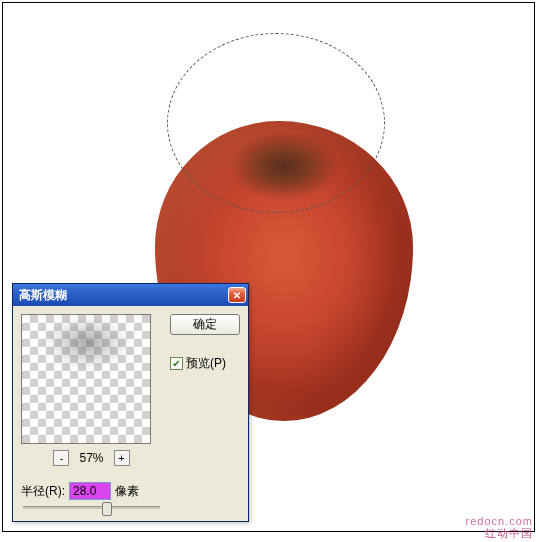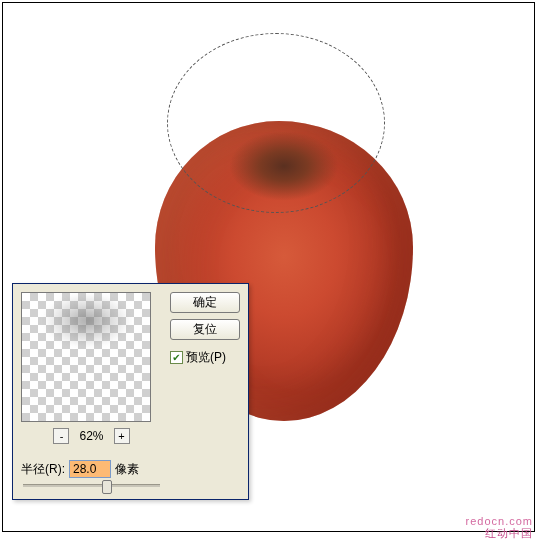--- a/index.html
+++ b/index.html
@@ -13,72 +13,75 @@
   .titlebar-text { flex: 1; font-weight: bold; }
   .close-btn { width: 18px; height: 16px; background: linear-gradient(to bottom, #f5a58d, #e2613f 40%, #c43a1a); border: 1px solid #fff; border-radius: 3px; color:#fff; font-size:10px; display:flex; align-items:center; justify-content:center; font-weight:bold; cursor:pointer; }
   .dialog-body { padding: 8px; display: flex; gap: 8px; }
   .left-col { flex: 1; }
   .preview-box { width: 130px; height: 130px; border: 1px solid #7a7a7a; background-color:#fff; background-image: linear-gradient(45deg,#d0d0d0 25%,transparent 25%),linear-gradient(-45deg,#d0d0d0 25%,transparent 25%),linear-gradient(45deg,transparent 75%,#d0d0d0 75%),linear-gradient(-45deg,transparent 75%,#d0d0d0 75%); background-size:16px 16px; background-position:0 0,0 8px,8px -8px,-8px 0; position:relative; overflow:hidden; }
   .preview-blur { position:absolute; top:0; left:20px; width:90px; height:55px; background: radial-gradient(ellipse at center, rgba(90,90,90,0.5) 0%, rgba(130,130,130,0.25) 40%, rgba(200,200,200,0) 70%); filter: blur(2px); }
   .zoom-row { display:flex; align-items:center; justify-content:center; gap:10px; margin-top:6px; }
   .zoom-btn { width:16px; height:16px; border:1px solid #888; background:#f4f4f0; display:flex; align-items:center; justify-content:center; font-size:11px; line-height:1; cursor:pointer; }
   .radius-row { display:flex; align-items:center; gap:4px; margin-top:16px; }
   .radius-input { width:42px; height:18px; border:1px solid #7a9ac9; background:#fff; color:#000; text-align:left; padding:0 3px; font-size:12px; }
-  .radius-input.selected { background:#fdba74; }
+  .radius-input.selected { background:#d946ef; }
   .slider-wrap { margin-top:6px; padding:0 2px 4px; }
   .slider-track { height:3px; background:#c8c5b8; border-top:1px solid #9a978a; position:relative; }
   .slider-thumb { position:absolute; top:-5px; left:58%; width:10px; height:14px; background:#e8e6da; border:1px solid #7a7a7a; border-radius:2px; }
-  .right-col { width:70px; display:flex; flex-direction:column; gap:6px; }
+  .right-col { width:70px; display:flex; flex-direction:column; gap:17px; }
   .win-btn { height:21px; border:1px solid #7a7a7a; background:linear-gradient(to bottom,#fff,#eceadb); border-radius:3px; font-size:12px; cursor:pointer; display:flex; align-items:center; justify-content:center; }
   .preview-check { display:flex; align-items:center; gap:3px; margin-top:3px; font-size:12px; }
   .chk { width:13px; height:13px; border:1px solid #6a8a4a; background:#fff; display:inline-flex; align-items:center; justify-content:center; font-size:10px; color:#2a7a1a; line-height:1; }
   .watermark { position:absolute; right:6px; bottom:2px; font-size:11px; color:#c54a8a; letter-spacing:1px; text-align:right; line-height:1.15; }
   .watermark .en { color:#d46aa0;padding-left:36px; }
 </style>
 </head>
 <body>
 
 <div class="canvas-border">
   <div class="apple"></div>
   <div class="selection-ellipse"></div>
 </div>
 
 <div class="dialog">
+  <div class="titlebar">
+    <span class="titlebar-text">高斯模糊</span>
+    <div class="close-btn">
+      <span>✕</span>
+    </div>
+  </div>
   <div class="dialog-body">
     <div class="left-col">
       <div class="preview-box">
         <div class="preview-blur"></div>
       </div>
       <div class="zoom-row">
         <div class="zoom-btn">
             <span>-</span>
           </div>
-        <span>62%</span>
+        <span>57%</span>
         <div class="zoom-btn">
             <span>+</span>
           </div>
       </div>
       <div class="radius-row">
         <span>半径(R):</span>
         <input class="radius-input selected" value="28.0" style="">
         <span>像素</span>
       </div>
       <div class="slider-wrap">
         <div class="slider-track">
           <div class="slider-thumb"></div>
         </div>
       </div>
     </div>
     <div class="right-col">
       <div class="win-btn">
           <span>确定</span>
         </div>
-      <div class="win-btn">
-          <span>复位</span>
-        </div>
       <label class="preview-check">
         <span class="chk">✔</span>
         <span>预览(P)</span>
       </label>
     </div>
   </div>
 </div>
 
 <div class="watermark">
   <div class="en">redocn.com</div>

